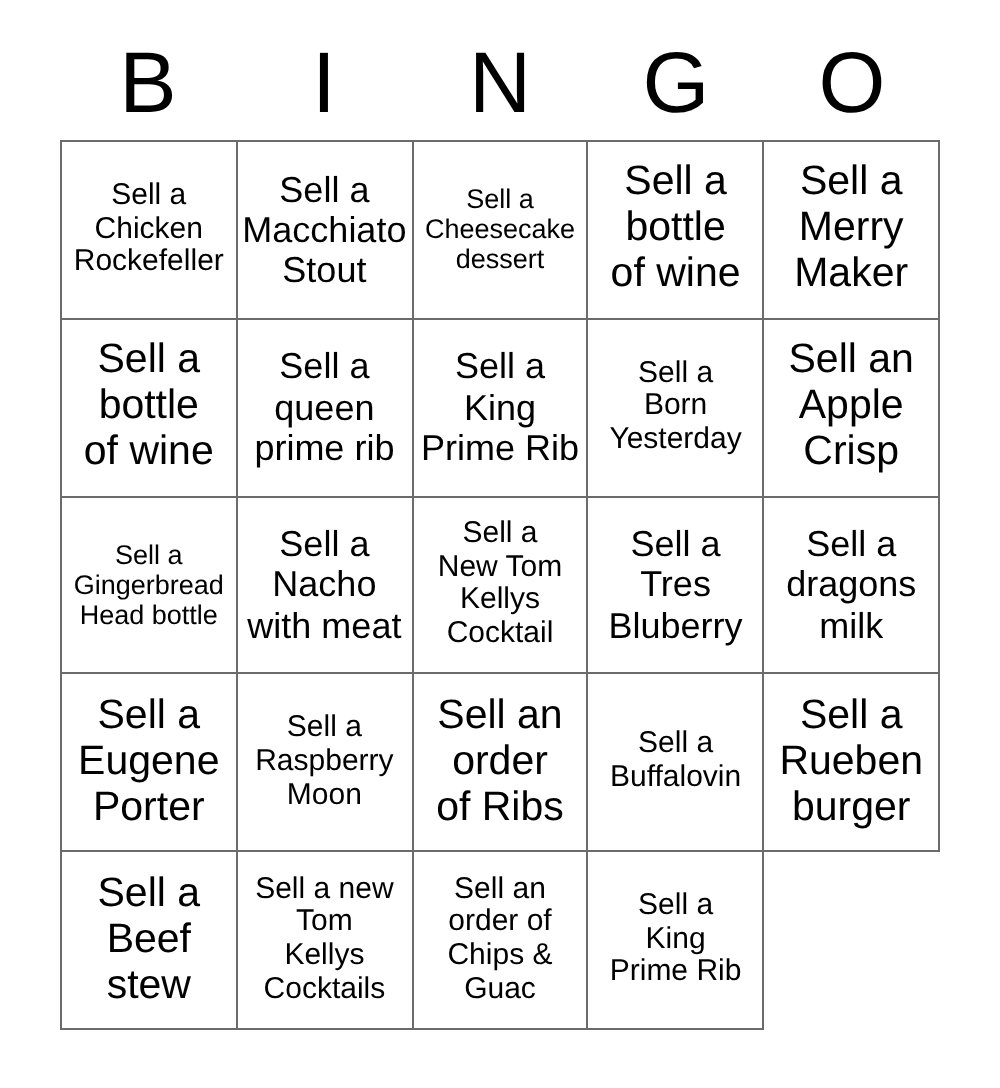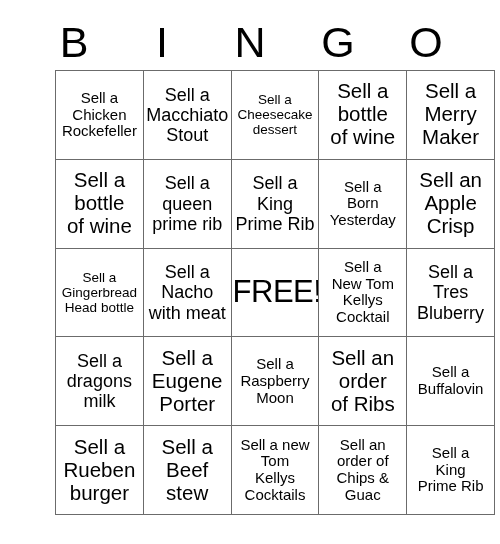--- a/index.html
+++ b/index.html
@@ -47,21 +47,20 @@
     top: 70px;
     width: 440px;
     height: 445px;
     display: grid;
     grid-template-columns: repeat(5, 1fr);
     grid-template-rows: repeat(5, 1fr);
     border-top: 1px solid #6b6b6b;
     border-left: 1px solid #6b6b6b;
     box-sizing: border-box;
     background: #ffffff;
-    margin-left: 25px;
   }
   .cell {
     border-right: 1px solid #6b6b6b;
     border-bottom: 1px solid #6b6b6b;
     box-sizing: border-box;
     display: flex;
     align-items: center;
     justify-content: center;
     text-align: center;
     padding: 1px 1px;
@@ -153,23 +152,20 @@
     <div class="cell sz-xs">
         <span class="cell-text">Sell a
 Gingerbread
 Head bottle</span>
       </div>
     <div class="cell sz-md">
         <span class="cell-text">Sell a
 Nacho
 with meat</span>
       </div>
-    <div class="cell free">
-        <span class="cell-text">FREE!</span>
-      </div>
     <div class="cell sz-sm">
         <span class="cell-text">Sell a
 New Tom
 Kellys
 Cocktail</span>
       </div>
     <div class="cell sz-md">
         <span class="cell-text">Sell a
 Tres
 Bluberry</span>

